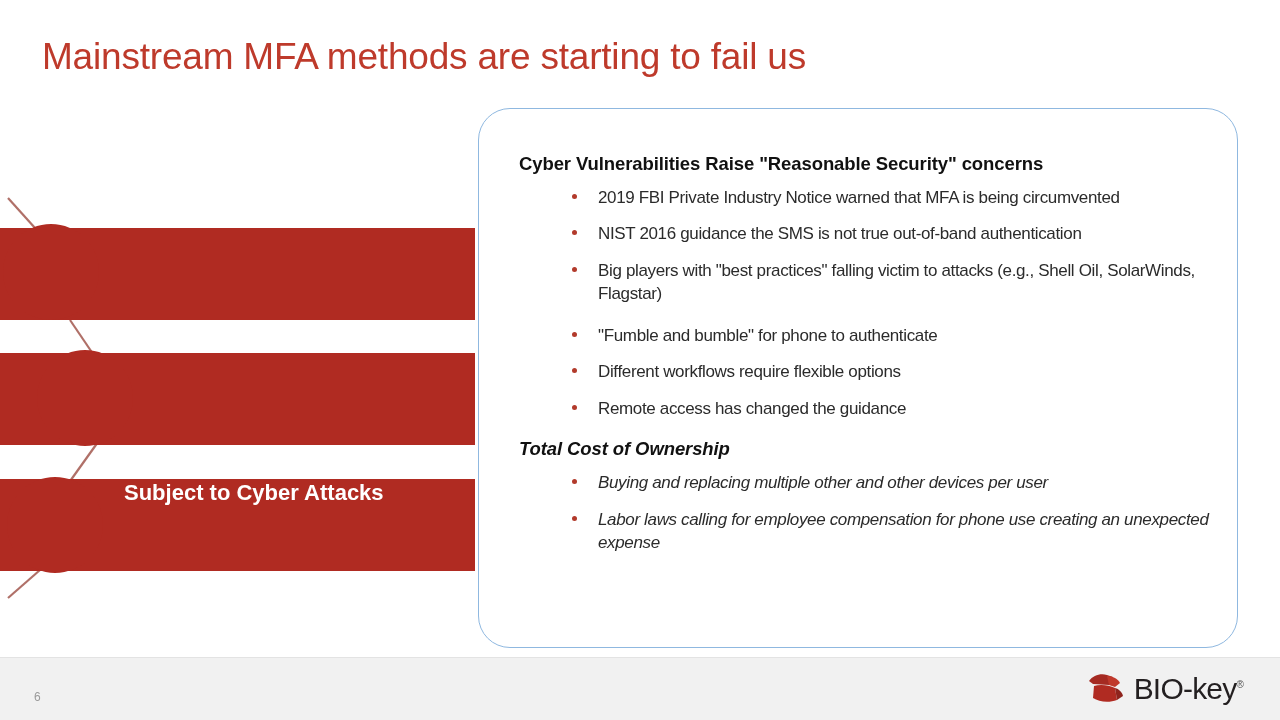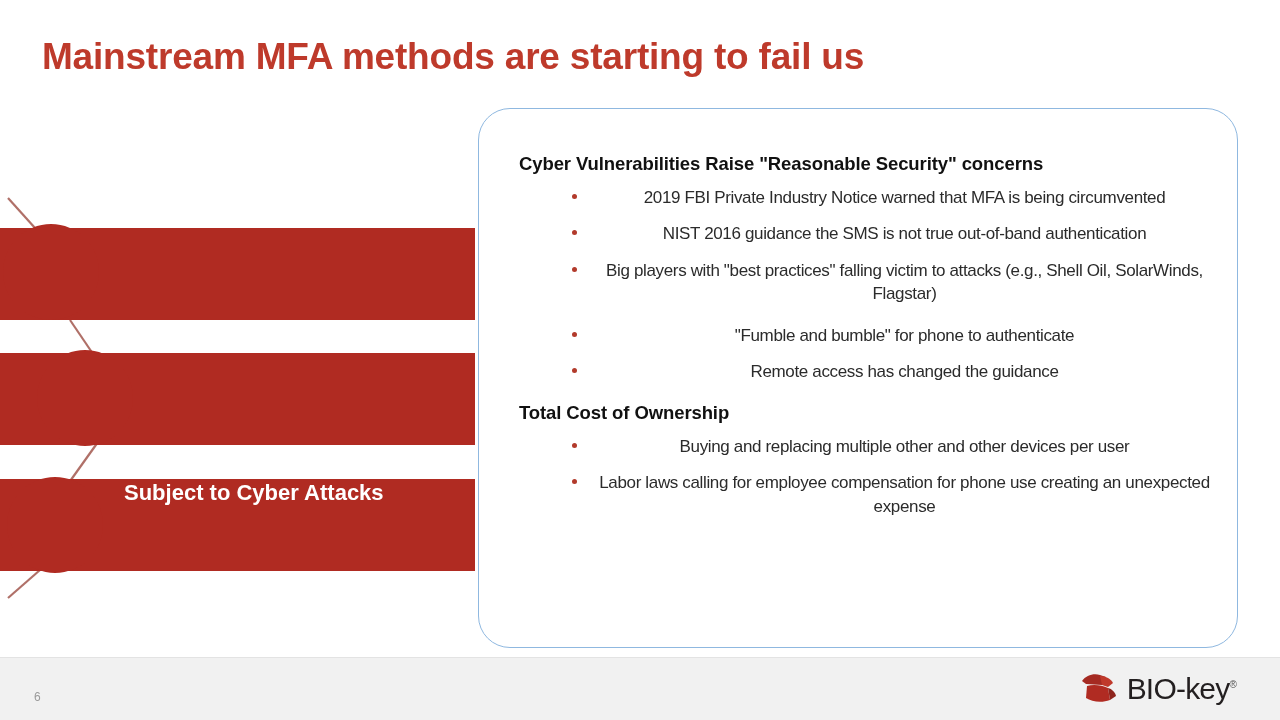--- a/index.html
+++ b/index.html
@@ -18,21 +18,21 @@
     overflow: hidden;
   }
 
   
   .slide-title {
     position: absolute;
     left: 42px;
     top: 36px;
     width: 1000px;
     font-size: 37px;
-    font-weight: bold;
+    font-weight: normal;
     color: #BE3A2B;
     letter-spacing: -0.2px;
     white-space: nowrap;
   }
 
   
   .diagram {
     position: absolute;
     left: 0;
     top: 180px;
@@ -65,42 +65,41 @@
     box-sizing: border-box;
     background: #ffffff;
   }
   .panel-inner {
     position: absolute;
     left: 40px;
     top: 44px;
     right: 26px;
   }
   .section { margin-bottom: 18px; }
-  .section:last-child { margin-bottom: 0; }
+  .section:last-child { margin-bottom: 0; font-style: italic; }
   .section-heading {
     font-size: 18.5px;
     font-weight: bold;
     color: #111111;
     margin-bottom: 11px;
     letter-spacing: -0.1px;
   }
   .bullet-list {
     list-style: none;
     margin: 0;
     padding: 0;
   }
   .bullet-item {
     position: relative;
     padding-left: 79px;
     margin-bottom: 13px;
     font-size: 17px;
     line-height: 1.38;
     color: #2b2b2b;
     letter-spacing: -0.35px;
-    text-align: center;
   }
   .bullet-item:last-child { margin-bottom: 0; }
   .bullet-dot {
     position: absolute;
     left: 53px;
     top: 8px;
     width: 5px;
     height: 5px;
     border-radius: 50%;
     background: #B23A2B;
@@ -118,21 +117,21 @@
   }
   .page-number {
     position: absolute;
     left: 34px;
     top: 690px;
     font-size: 12px;
     color: #9a9a9a;
   }
   .logo {
     position: absolute;
-    right: 44px;
+    right: 37px;
     bottom: 14px;
     display: flex;
     align-items: center;
     gap: 7px;
   }
   .logo-mark { display: block; }
   .logo-text {
     font-size: 30px;
     color: #1d1d1d;
     letter-spacing: -0.8px;
@@ -196,20 +195,24 @@
       </div>
 
       <div class="section">
         <ul class="bullet-list">
           <li class="bullet-item">
             <span class="bullet-dot"></span>
             <span>"Fumble and bumble" for phone to authenticate</span>
           </li>
           <li class="bullet-item">
             <span class="bullet-dot"></span>
+            <span>Different workflows require flexible options</span>
+          </li>
+          <li class="bullet-item">
+            <span class="bullet-dot"></span>
             <span>Remote access has changed the guidance</span>
           </li>
         </ul>
       </div>
 
       <div class="section">
         <div class="section-heading">Total Cost of Ownership</div>
         <ul class="bullet-list">
           <li class="bullet-item">
             <span class="bullet-dot"></span>

